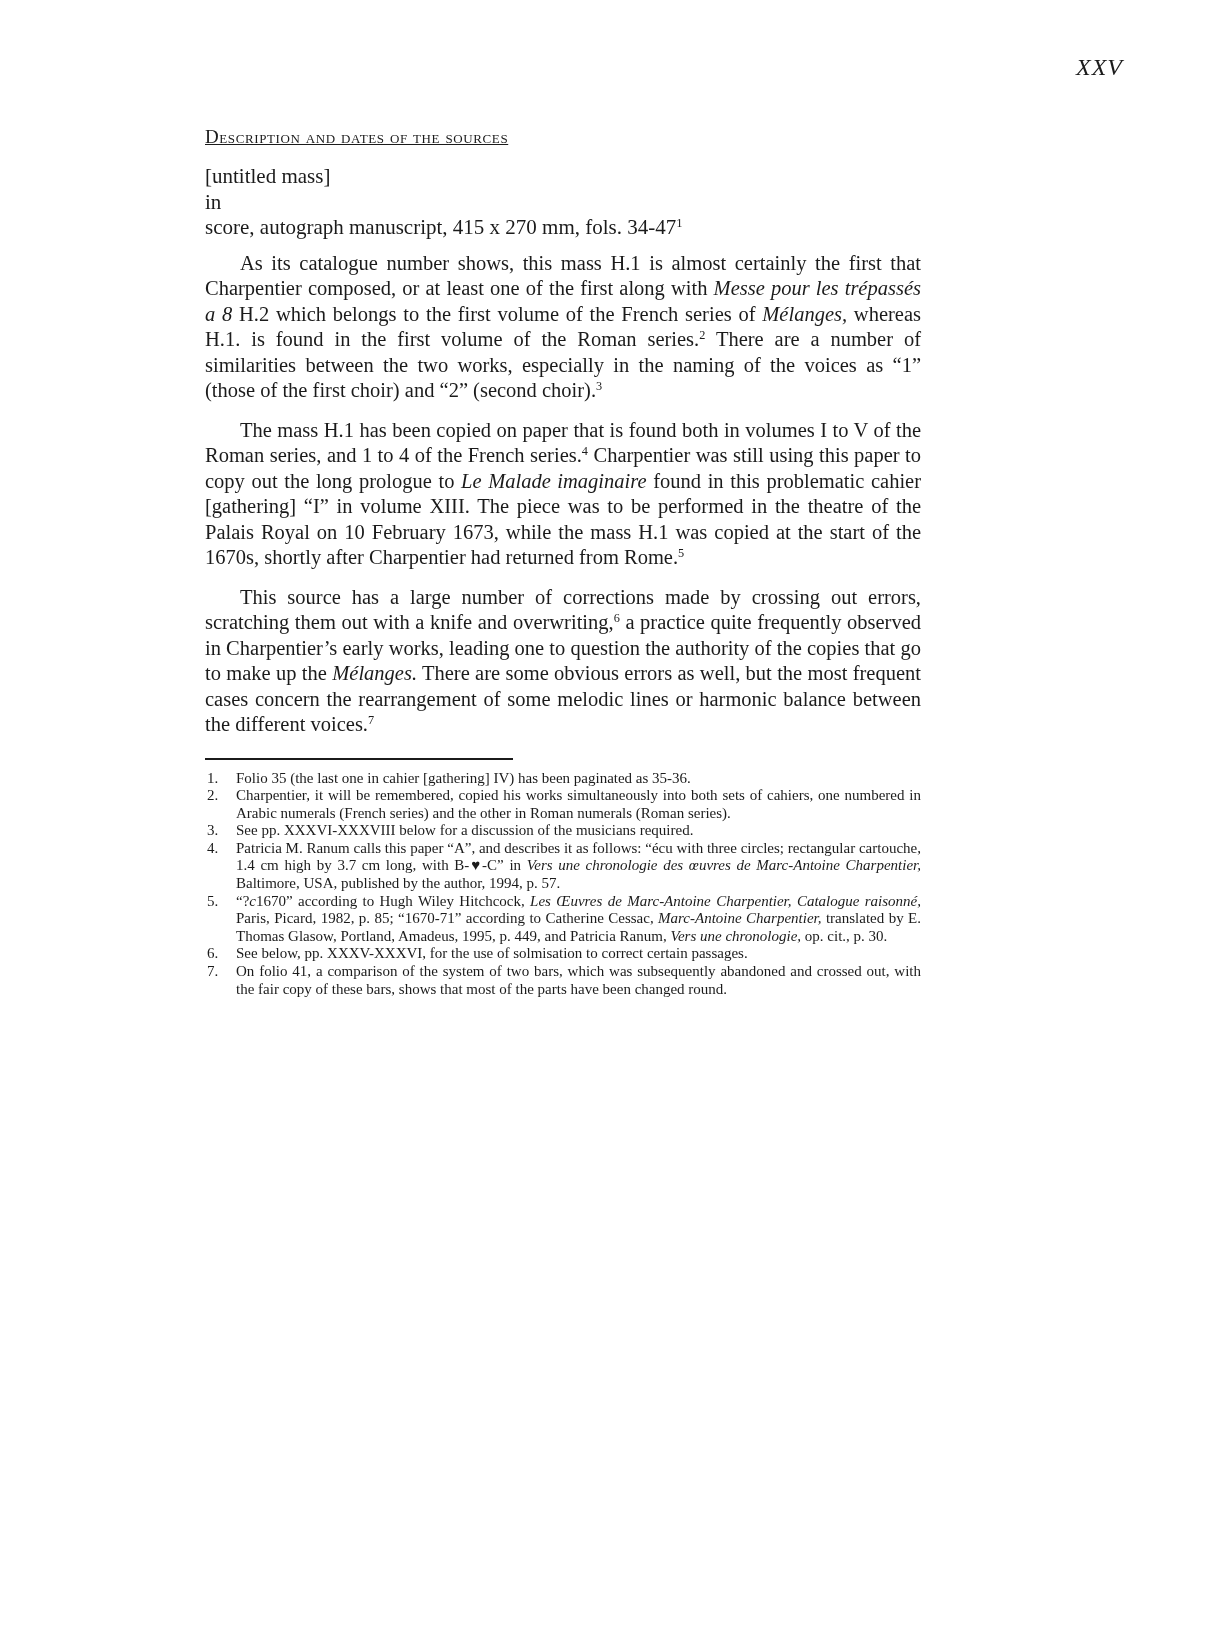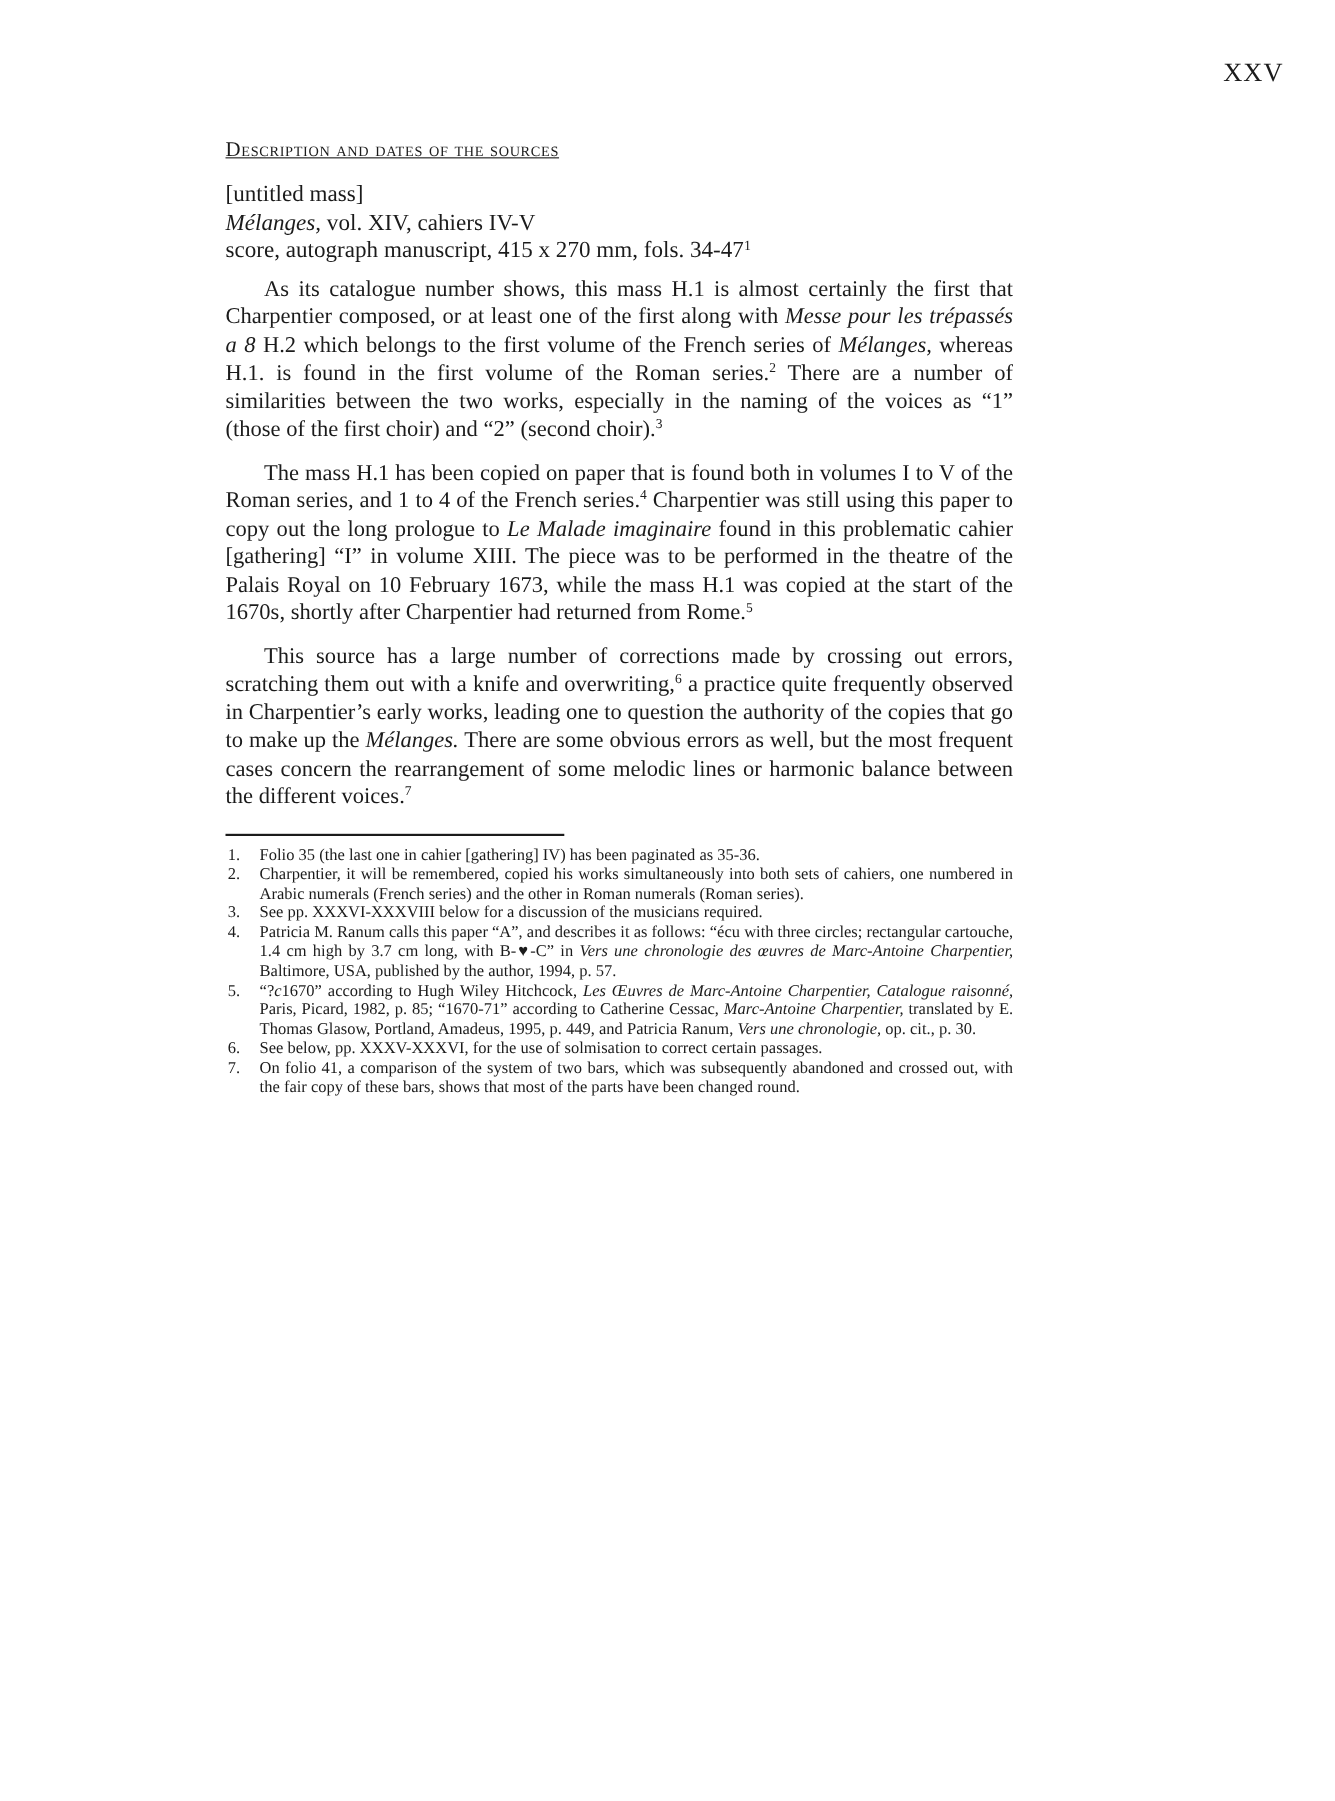--- a/index.html
+++ b/index.html
@@ -7,23 +7,24 @@
     position:relative;
     width:1214px;height:1637px;
     margin:0 auto;
     background:#ffffff;
     color:#1b1b1b;
     font-family:"Liberation Serif","DejaVu Serif",serif;
     overflow:hidden;
   }
   .page-number{
     position:absolute;
-    top:54px;left:1112px;
+    top:54px;left:1076px;
     font-size:24px;
     letter-spacing:1px;
+    font-style:italic;
   }
   .main-col{
     position:absolute;
     top:0;left:205px;
     width:716px;
   }
   .doc-title{
     margin:278px 0 0 0;
     font-size:43px;
     font-weight:normal;
@@ -88,21 +89,21 @@
 
   <div class="page-number">XXV</div>
 
   <div class="main-col">
 
 
     <h2 class="section-heading">Description and dates of the sources</h2>
 
     <div class="source-block">
       <div><span>[untitled mass]</span></div>
-      <div><i>Mélanges,</i><span> vol. XIV, cahiers IV-V</span></div>
+      <div><span>in</span></div>
       <div><span>score, autograph manuscript, 415 x 270 mm, fols. 34-47</span><sup>1</sup></div>
     </div>
 
     <div class="body-text body-wrap">
       <p class="para"><span>As its catalogue number shows, this mass H.1 is almost certainly the first that Charpentier composed, or at least one of the first along with </span><i>Messe pour les trépassés a 8</i><span> H.2 which belongs to the first volume of the French series of </span><i>Mélanges,</i><span> whereas H.1. is found in the first volume of the Roman series.</span><sup>2</sup><span> There are a number of similarities between the two works, especially in the naming of the voices as “1” (those of the first choir) and “2” (second choir).</span><sup>3</sup></p>
       <p class="para"><span>The mass H.1 has been copied on paper that is found both in volumes I to V of the Roman series, and 1 to 4 of the French series.</span><sup>4</sup><span> Charpentier was still using this paper to copy out the long prologue to </span><i>Le Malade imaginaire</i><span> found in this problematic cahier [gathering] “I” in volume XIII. The piece was to be performed in the theatre of the Palais Royal on 10 February 1673, while the mass H.1 was copied at the start of the 1670s, shortly after Charpentier had returned from Rome.</span><sup>5</sup></p>
       <p class="para"><span>This source has a large number of corrections made by crossing out errors, scratching them out with a knife and overwriting,</span><sup>6</sup><span> a practice quite frequently observed in Charpentier’s early works, leading one to question the authority of the copies that go to make up the </span><i>Mélanges.</i><span> There are some obvious errors as well, but the most frequent cases concern the rearrangement of some melodic lines or harmonic balance between the different voices.</span><sup>7</sup></p>
     </div>
 
     <hr class="footnote-rule">

